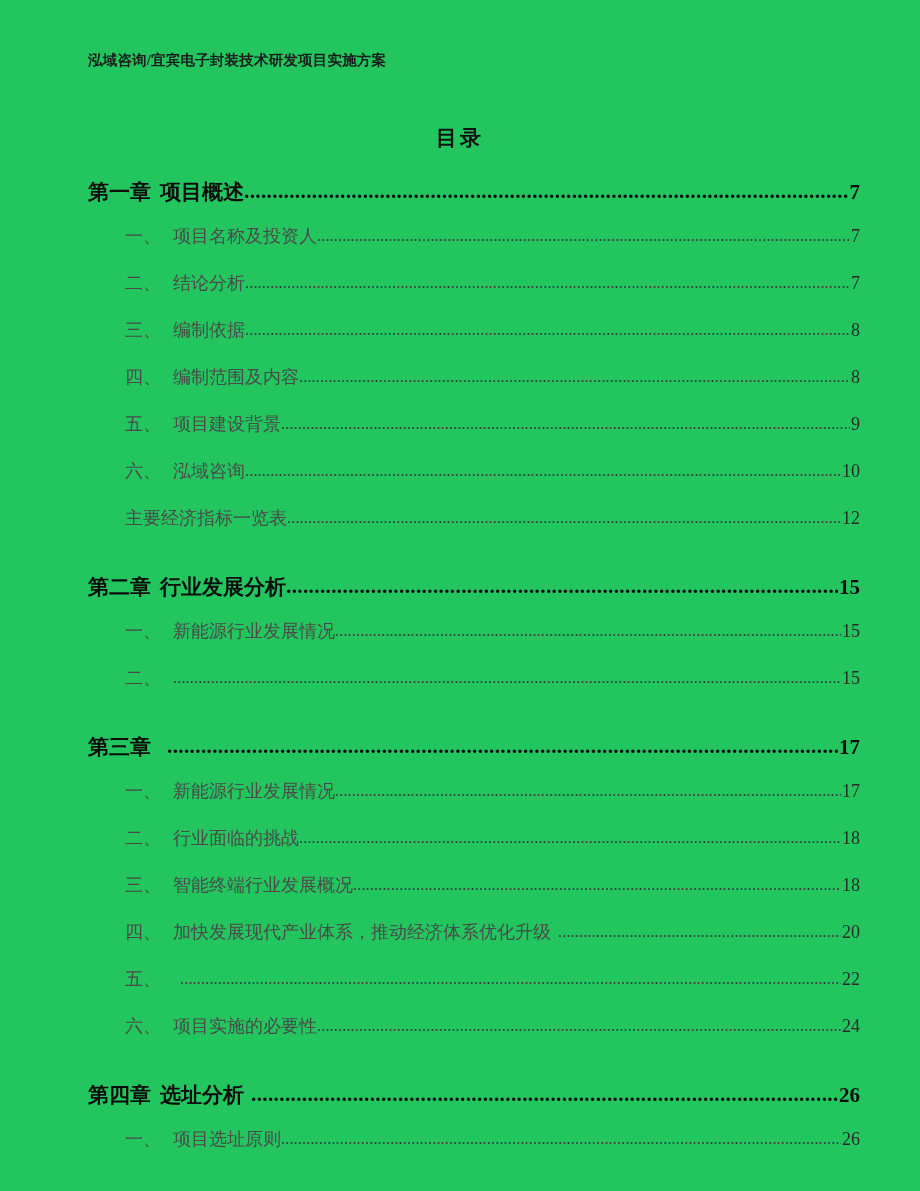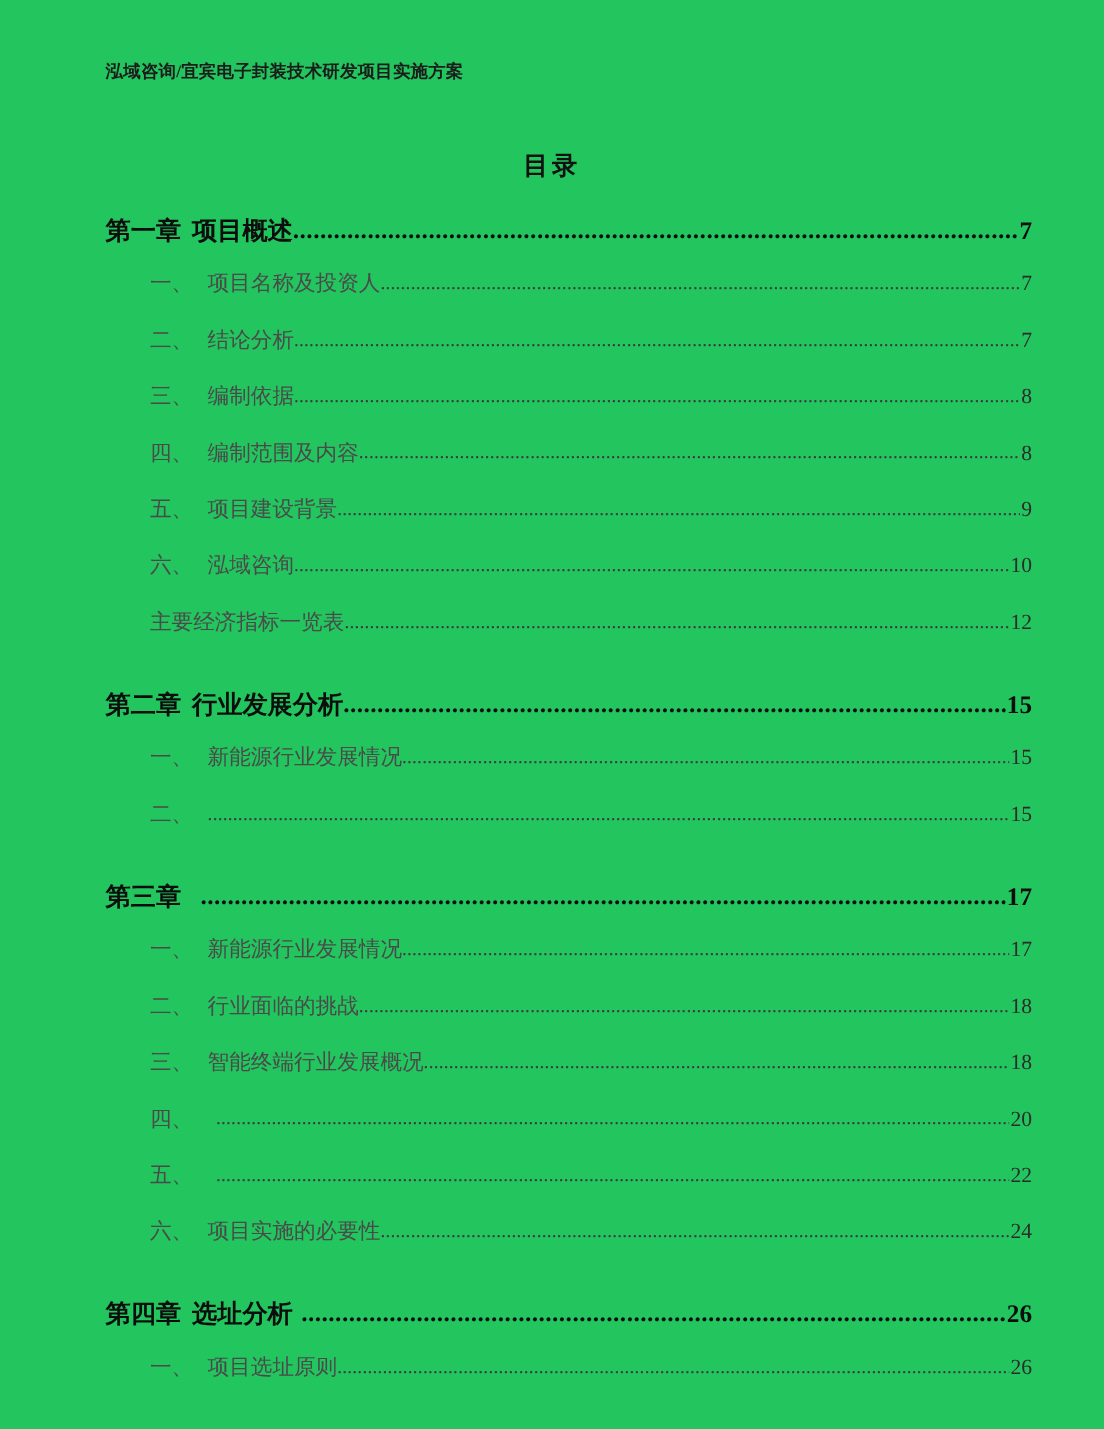--- a/index.html
+++ b/index.html
@@ -255,20 +255,21 @@
       </div>
       <div class="toc-row level-2">
         <span class="marker">三、</span>
         <span class="label">智能终端行业发展概况</span>
         <span class="gap"></span>
         <span class="leader">...................................................................................................................................................................................................................................................................</span>
         <span class="pageno">18</span>
       </div>
       <div class="toc-row level-2 has-gap">
         <span class="marker">四、</span>
+        <span class="label">加快发展现代产业体系，推动经济体系优化升级</span>
         <span class="gap"></span>
         <span class="leader">...................................................................................................................................................................................................................................................................</span>
         <span class="pageno">20</span>
       </div>
       <div class="toc-row level-2 has-gap">
         <span class="marker">五、</span>
         <span class="gap"></span>
         <span class="leader">...................................................................................................................................................................................................................................................................</span>
         <span class="pageno">22</span>
       </div>

